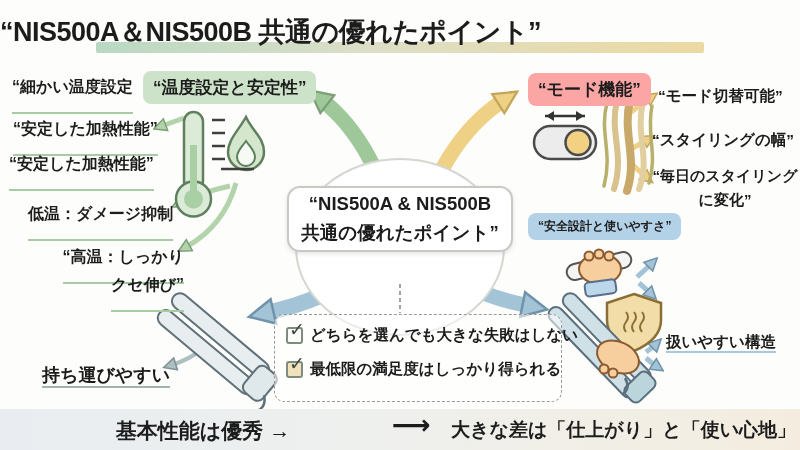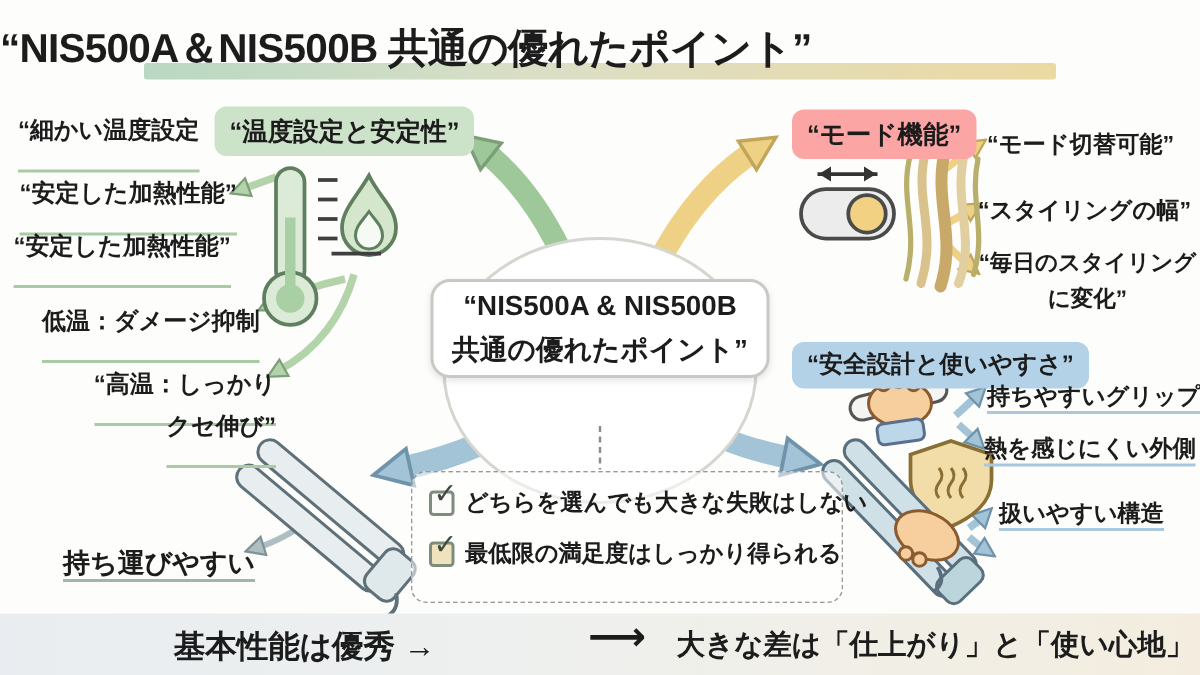--- a/index.html
+++ b/index.html
@@ -196,23 +196,21 @@
   <div class="abs t ml" style="left:50px;top:243px;width:134px;font-size:16px;text-align:right;line-height:1.75;white-space:pre-line;"><span class="ul-g ml">“高温：しっかり
 クセ伸び”</span></div>
   <div class="abs t" style="left:42px;top:363px;font-size:18px;"><span class="ul-gr">持ち運びやすい</span></div>
 
   <div class="abs hdr" style="left:528px;top:73px;font-size:17px;background:#fca5a5;">“モード機能”</div>
   <div class="abs t" style="left:658px;top:86px;font-size:15.5px;">“モード切替可能”</div>
   <div class="abs t" style="left:652px;top:130px;font-size:15.5px;">“スタイリングの幅”</div>
   <div class="abs t ml" style="left:650px;top:164px;width:150px;font-size:15px;text-align:center;line-height:1.6;white-space:pre-line;">“毎日のスタイリング
 に変化”</div>
 
-  <div class="abs hdr" style="left:528px;top:228px;font-size:16px;background:#b3d1e7;">“安全設計と使いやすさ”</div>
-  <div class="abs t" style="left:658px;top:254px;font-size:15.5px;"><span class="ul-b">持ちやすいグリップ</span></div>
-  <div class="abs t" style="left:656px;top:289px;font-size:15.5px;"><span class="ul-b">熱を感じにくい外側</span></div>
+  <div class="abs hdr" style="left:528px;top:213px;font-size:12px;background:#b3d1e7;">“安全設計と使いやすさ”</div>
   <div class="abs t" style="left:666px;top:332px;font-size:15.5px;"><span class="ul-b">扱いやすい構造</span></div>
 
   <div class="abs" id="center-label">“NIS500A &amp; NIS500B
 共通の優れたポイント”</div>
 
   <div class="abs" id="checklist-box"></div>
   <div class="cl-row" style="left:286px;top:325px;">
     <span class="cb white">
         <span class="tick">✓</span>
       </span>

